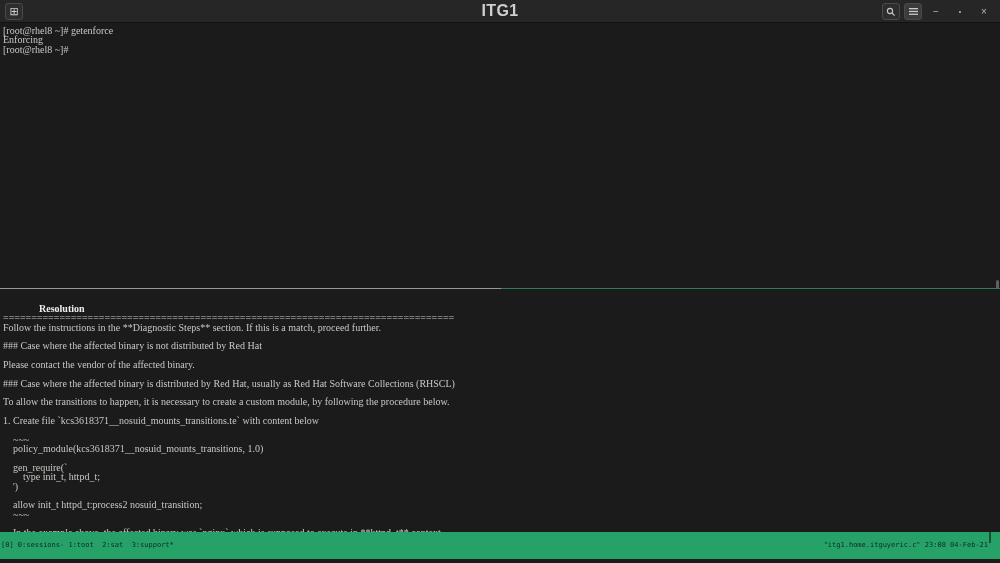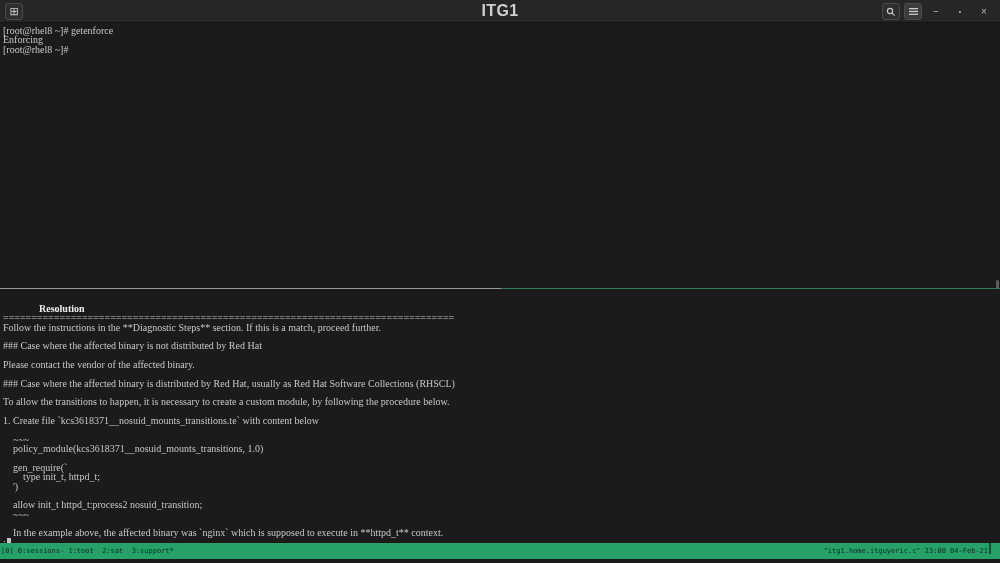--- a/index.html
+++ b/index.html
@@ -26,21 +26,21 @@
   .divider .d-gray  { position:absolute; left:0; top:0; width:501px; height:1px; background:#989898; }
   .divider .d-green { position:absolute; left:501px; top:0; width:499px; height:1px; background:#2e7e55; }
   .scroll-thumb { position:absolute; right:1px; top:256px; width:3px; height:9px; background:#5f5f5f; border-radius:2px; }
 
   .pane2 { position:absolute; top:280px; left:3px; }
   .pane2 .heading { font-weight:bold; color:#eeeeee;padding-left:36px; }
   .pager-line { display:flex; align-items:center; height:9.35px; }
   .cursor { display:inline-block; width:4px; height:8px; background:#c4c4c4; margin-left:1px; }
 
   
-  .status-bar { position:absolute; left:0; right:0; bottom:4px; height:16px; background:#26a269; color:#0d2b1d; display:flex; align-items:center; font-family:"DejaVu Sans Mono", monospace; font-size:7px; line-height:11px; white-space:pre; }
+  .status-bar { position:absolute; left:0; right:0; bottom:4px; height:27px; background:#26a269; color:#0d2b1d; display:flex; align-items:center; font-family:"DejaVu Sans Mono", monospace; font-size:7px; line-height:11px; white-space:pre; }
   .status-left { position:absolute; left:1px; }
   .status-right { position:absolute; right:12px; }
   .status-notch { position:absolute; right:9px; top:0; width:2px; height:11px; background:#14532f; }
 
   svg { display:block; }
 </style>
 </head>
 <body>
 
 <div class="window">

